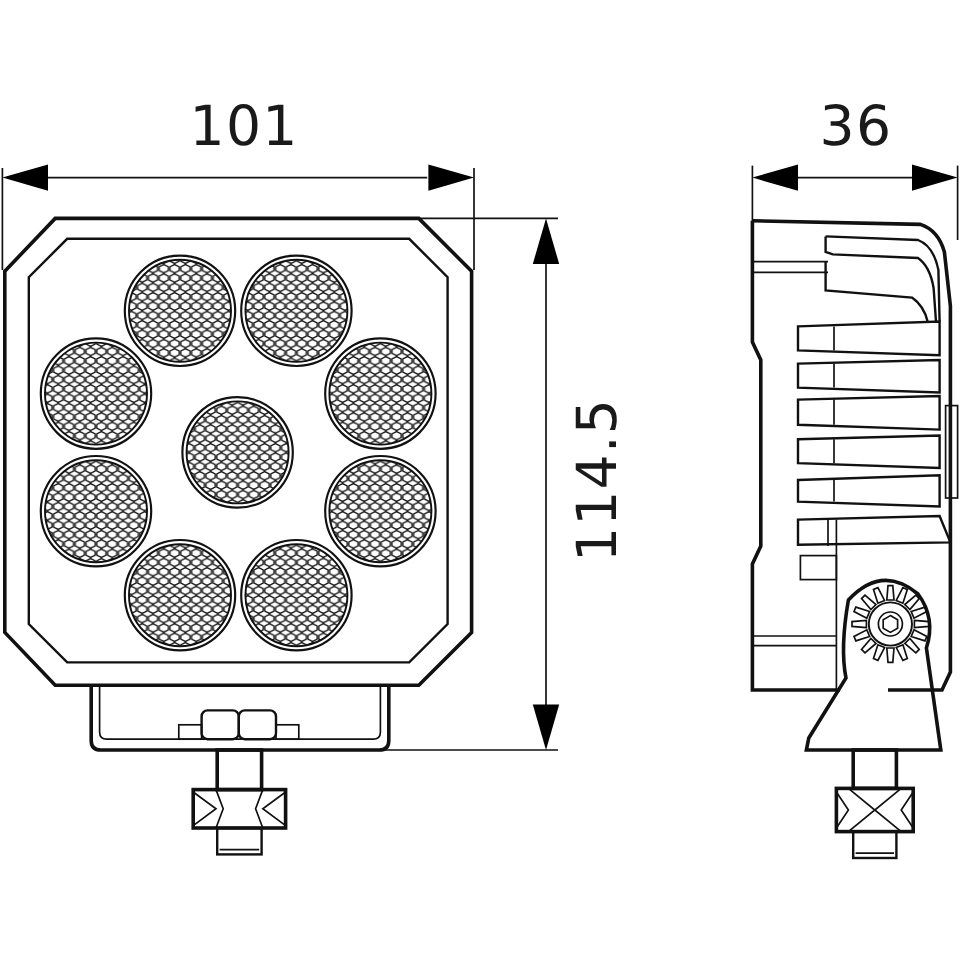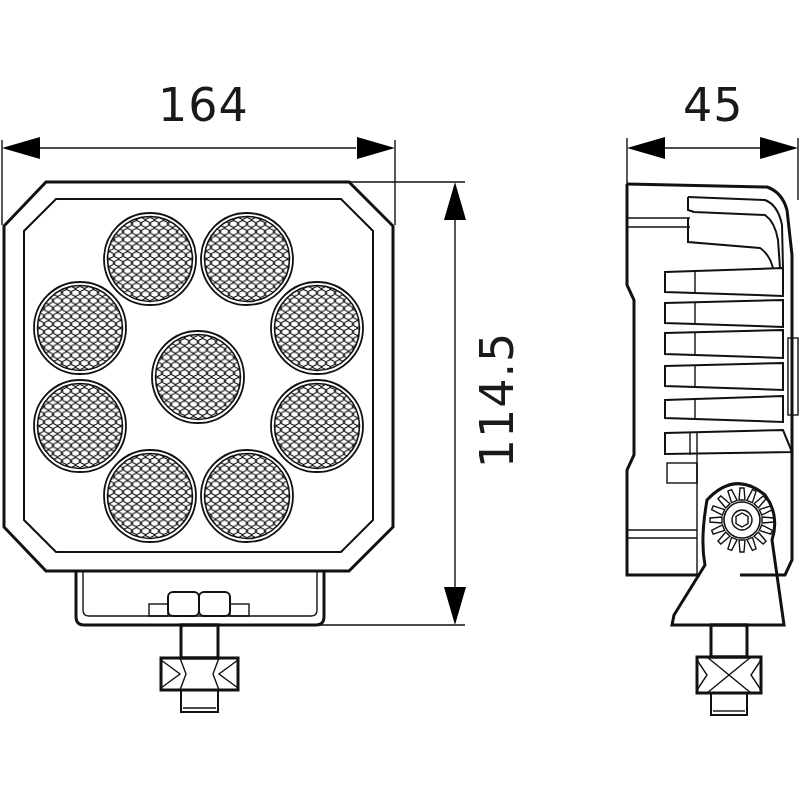--- a/index.html
+++ b/index.html
@@ -23,22 +23,22 @@
   svg .thick { stroke: #111; stroke-width: 3; fill: none; }
   svg .med { stroke: #111; stroke-width: 2; fill: none; }
   svg .thin { stroke: #111; stroke-width: 1.4; fill: none; }
   svg .arrow { fill: #000; stroke: none; }
 </style>
 </head>
 <body>
 
 <div>
 
-  <span class="dim-label" id="dim-width">164</span>
-  <span class="dim-label" id="dim-depth">45</span>
+  <span class="dim-label" id="dim-width">101</span>
+  <span class="dim-label" id="dim-depth">36</span>
   <span class="dim-label" id="dim-height">114.5</span>
 
   <svg id="drawing" viewBox="0 0 800 800" xmlns="http://www.w3.org/2000/svg">
     <defs>
       <pattern id="hex" width="9" height="7.8" patternUnits="userSpaceOnUse">
         <polygon points="4.5,0.4 8.3,2.3 8.3,5.5 4.5,7.4 0.7,5.5 0.7,2.3" fill="none" stroke="#111" stroke-width="1.1"></polygon>
       </pattern>
       <g id="led">
         <circle r="46" fill="#fff" stroke="#111" stroke-width="1.8"></circle>
         <circle r="42.5" fill="url(#hex)" stroke="#111" stroke-width="1.6"></circle>

